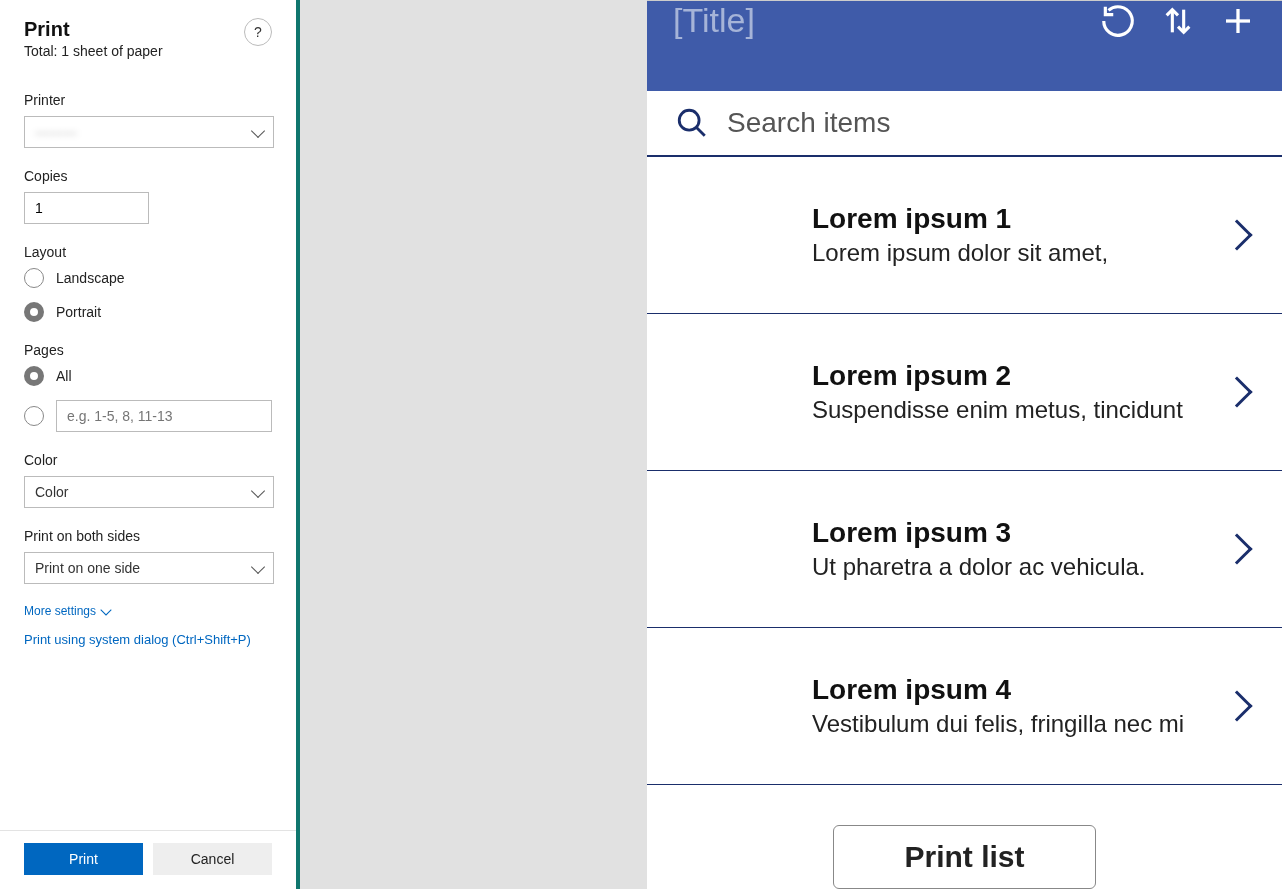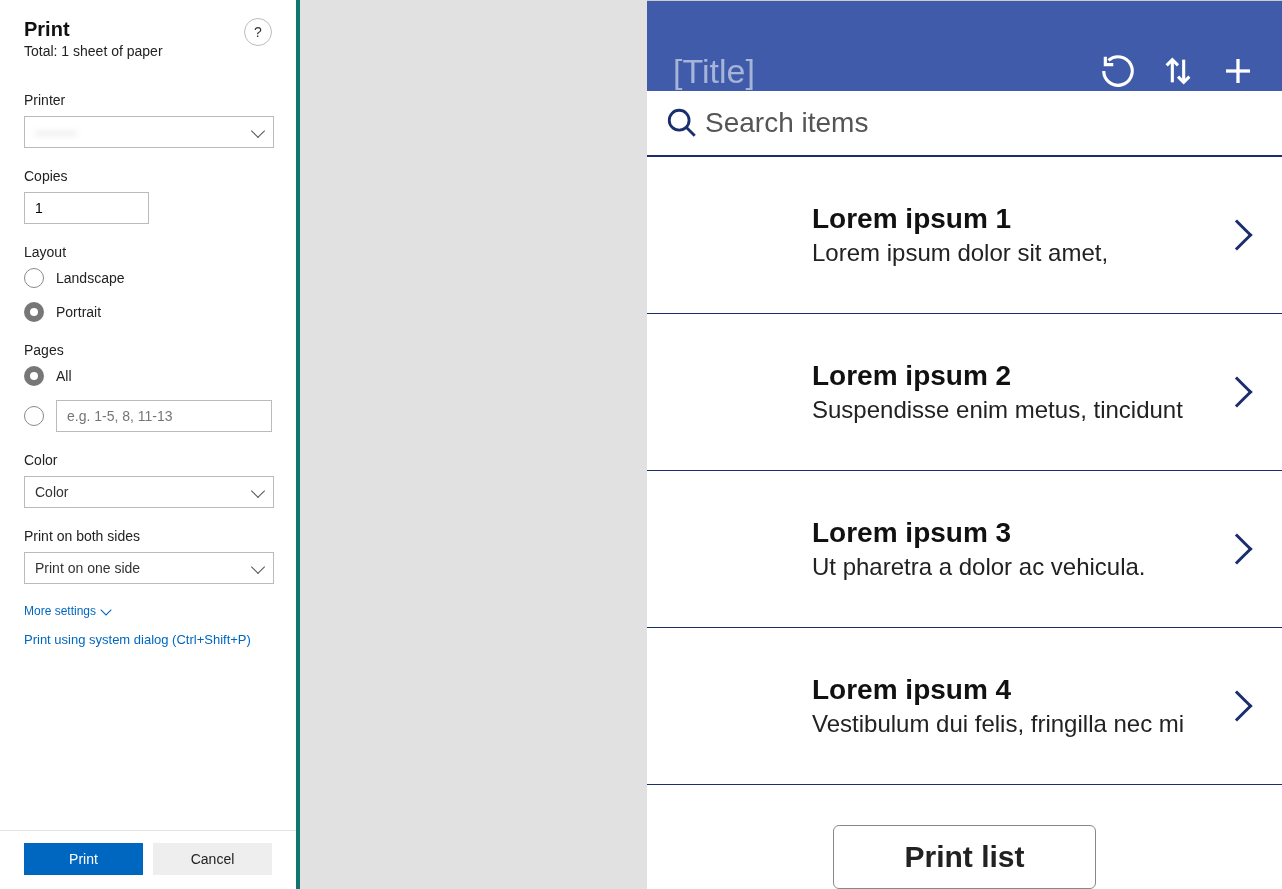--- a/index.html
+++ b/index.html
@@ -92,41 +92,41 @@
   .app-preview {
     flex: 1;
     height: 100%;
     background: #fff;
     display: flex; flex-direction: column;
     border-top: 1px solid #ccc;
   }
   .app-header {
     background: #3f5ba9;
     height: 90px;
-    display: flex; align-items: flex-end;
+    display: flex; align-items: flex-start;
     padding: 0 24px 0 26px;
     gap: 20px;
   }
   .app-title {
     flex: 1;
     color: #a6b4d8;
     font-size: 34px;
   }
   .hicon {
     width: 40px; height: 40px;
     display: flex; align-items: center; justify-content: center;
     cursor: pointer;
     color: #fff;
   }
   .hicon svg { stroke: #fff; fill: none; }
   .search-row {
     height: 66px;
     border-bottom: 2px solid #1a2e6b;
     display: flex; align-items: center;
-    padding: 0 18px; gap: 6px;
+    padding: 0 28px; gap: 18px;
   }
   .search-row svg { stroke: #1a2e6b; fill: none; }
   .search-text { font-size: 28px; color: #555; }
   .list { flex: 1; overflow: hidden; }
   .item {
     border-bottom: 1px solid #1a2e6b;
     height: 157px;
     display: flex; align-items: center;
     padding: 0 28px 0 165px;
     position: relative;

